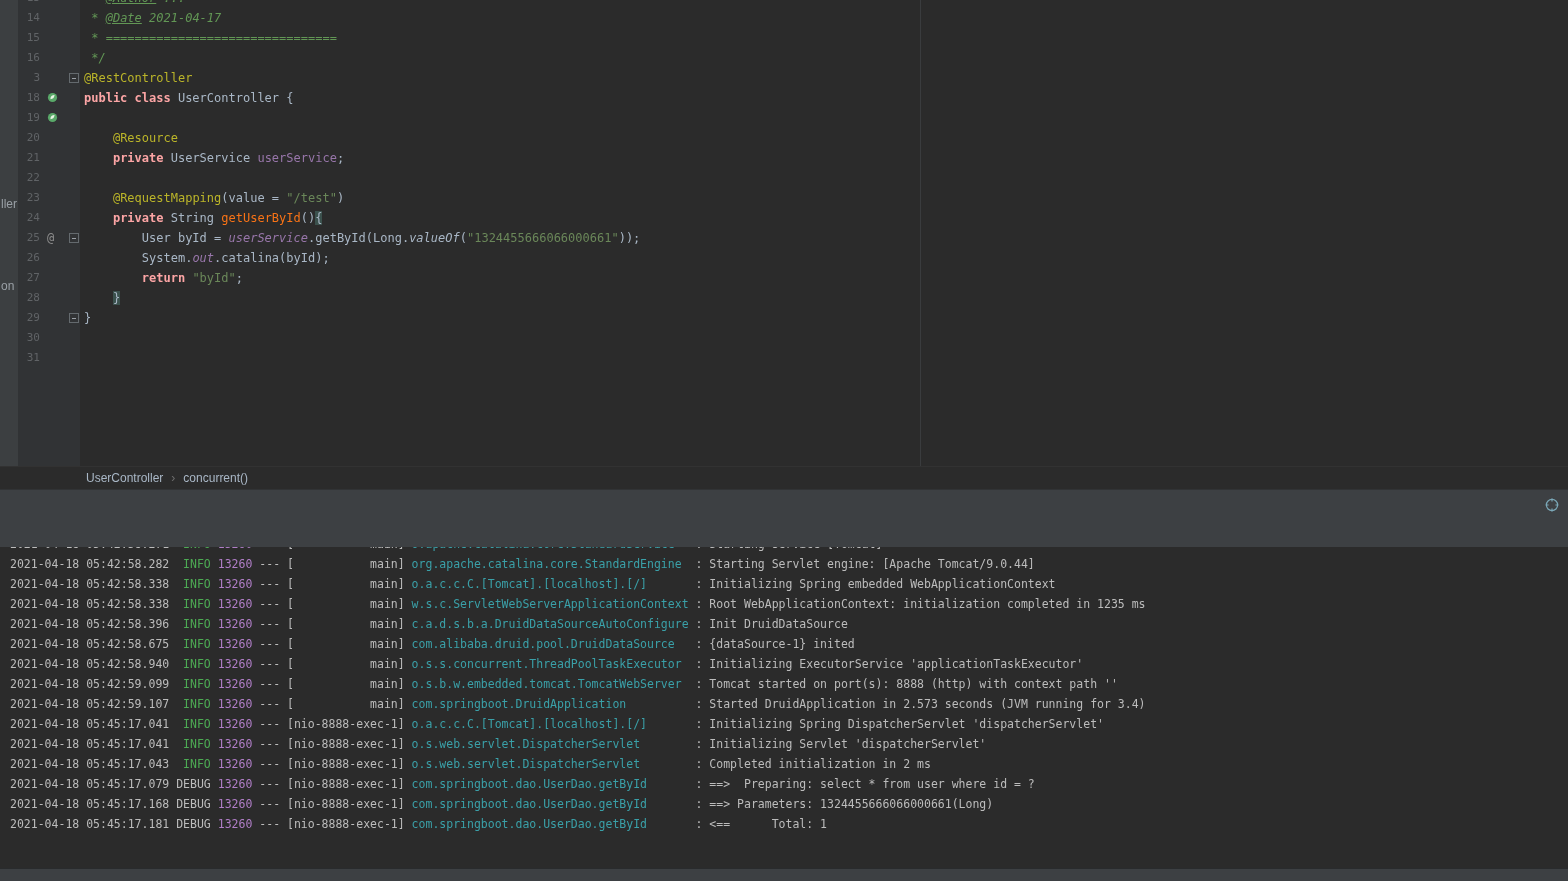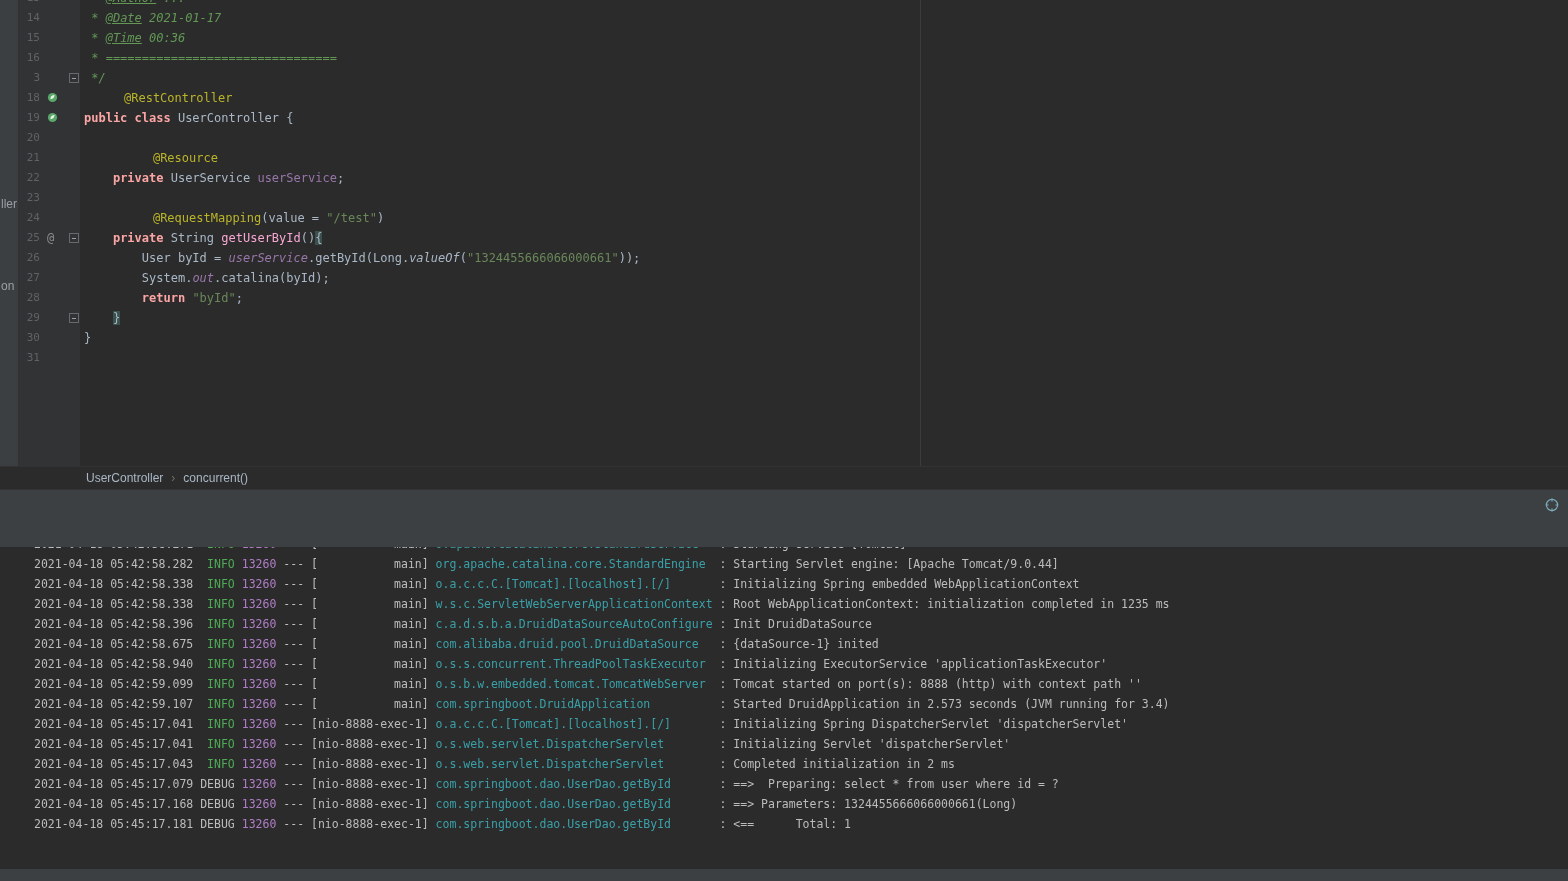--- a/index.html
+++ b/index.html
@@ -22,25 +22,25 @@
   .g-at{position:absolute;top:0;color:#8c8c8c;font:12px/20px "DejaVu Sans Mono",monospace;}
   .g-fold{position:absolute;top:5px;width:8px;height:8px;border:1px solid #646a6e;
           background:linear-gradient(#9aa0a6,#9aa0a6) center/4px 1px no-repeat;}
   .code-pane{position:absolute;left:80px;top:0;right:0;height:466px;overflow:hidden;}
   .code-lines{transform:translateY(-12px);padding-left:4px;}
   .cl{height:20px;white-space:pre;font:12px/20px "DejaVu Sans Mono",monospace;color:#a9b7c6;}
   .margin-guide{position:absolute;left:920px;top:0;width:1px;height:466px;background:#3a3c3e;}
 
   .tk-comment{color:#629755;font-style:italic;}
   .tk-ctag{color:#629755;font-style:italic;text-decoration:underline;}
-  .tk-ann{color:#bbb529;margin-left:40px;}
+  .tk-ann{color:#bbb529;}
   .tk-kw{color:#fca5a5;font-weight:bold;}
   .tk-str{color:#6a8759;}
   .tk-fld{color:#9876aa;}
-  .tk-mth{color:#f9a8d4;}
+  .tk-mth{color:#f97316;}
   .tk-pln{color:#a9b7c6;}
   .tk-it{font-style:italic;}
   .tk-hl{background:#3b514d;}
 
   
   .breadcrumbs{position:absolute;left:0;top:466px;width:1568px;height:24px;background:#2b2b2b;
                border-top:1px solid #323232;border-bottom:1px solid #313335;box-sizing:border-box;
                padding-left:86px;font:12px/22px "Liberation Sans",sans-serif;color:#a9b7c6;}
   .bc-sep{color:#6e6e6e;margin:0 8px;}
 
@@ -50,21 +50,21 @@
   .tool-top .right-icon{position:absolute;right:8px;top:7px;width:16px;height:16px;}
   .tabbar{display:flex;align-items:stretch;height:27px;padding-left:6px;}
   .tab{display:flex;align-items:center;gap:6px;padding:0 12px;font:12px "Liberation Sans",sans-serif;
        color:#bbbbbb;cursor:default;}
   .tab.selected{background:#35383a;color:#dddddd;}
   .tab .icon{display:inline-flex;width:14px;height:14px;}
 
   
   .console{position:absolute;left:0;top:547px;width:1568px;height:321px;background:#2b2b2b;
            overflow:hidden;padding-left:10px;box-sizing:border-box;}
-  .crow{height:20px;white-space:pre;font:11.5px/20px "DejaVu Sans Mono",monospace;color:#bcbcbc;margin-left:24px;}
+  .crow{height:20px;white-space:pre;font:11.5px/20px "DejaVu Sans Mono",monospace;color:#bcbcbc;}
   .crow.clip{height:7px;overflow:hidden;}
   .crow.clip span{position:relative;top:-13px;}
   .c-time,.c-thread,.c-msg{color:#bcbcbc;}
   .c-info{color:#4dab54;}
   .c-debug{color:#bcbcbc;}
   .c-pid{color:#b07ec7;}
   .c-logger{color:#3aa0a8;}
 
   
   .statusbar{position:absolute;left:0;top:868px;width:1568px;height:13px;background:#3d4043;
@@ -153,22 +153,21 @@
             <span class="gnum">30</span>
           </div>
           <div class="grow">
             <span class="gnum">31</span>
           </div>
         </div>
     </div>
     <div class="code-pane">
       <div class="code-lines">
           <div class="cl"><span class="tk-comment"> * </span><span class="tk-ctag">@Author</span><span class="tk-comment"> ...</span></div>
-          <div class="cl"><span class="tk-comment"> * </span><span class="tk-ctag">@Date</span><span class="tk-comment"> 2021-01-17</span></div>
-          <div class="cl"><span class="tk-comment"> * </span><span class="tk-ctag">@Time</span><span class="tk-comment"> 00:36</span></div>
+          <div class="cl"><span class="tk-comment"> * </span><span class="tk-ctag">@Date</span><span class="tk-comment"> 2021-04-17</span></div>
           <div class="cl"><span class="tk-comment"> * ================================</span></div>
           <div class="cl"><span class="tk-comment"> */</span></div>
           <div class="cl"><span class="tk-ann">@RestController</span></div>
           <div class="cl"><span class="tk-kw">public class </span><span class="tk-pln">UserController </span><span class="tk-pln">{</span></div>
           <div class="cl"></div>
           <div class="cl"><span class="tk-pln">    </span><span class="tk-ann">@Resource</span></div>
           <div class="cl"><span class="tk-pln">    </span><span class="tk-kw">private </span><span class="tk-pln">UserService </span><span class="tk-fld">userService</span><span class="tk-pln">;</span></div>
           <div class="cl"></div>
           <div class="cl"><span class="tk-pln">    </span><span class="tk-ann">@RequestMapping</span><span class="tk-pln">(value = </span><span class="tk-str">"/test"</span><span class="tk-pln">)</span></div>
           <div class="cl"><span class="tk-pln">    </span><span class="tk-kw">private </span><span class="tk-pln">String </span><span class="tk-mth">getUserById</span><span class="tk-pln">()</span><span class="tk-pln tk-hl">{</span></div>

